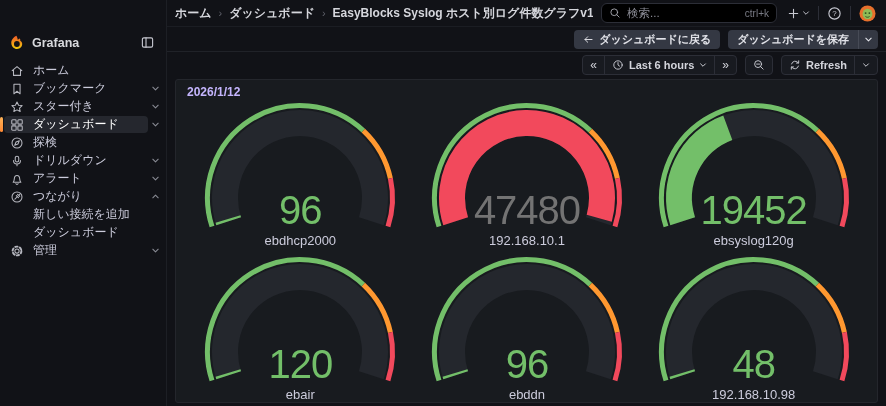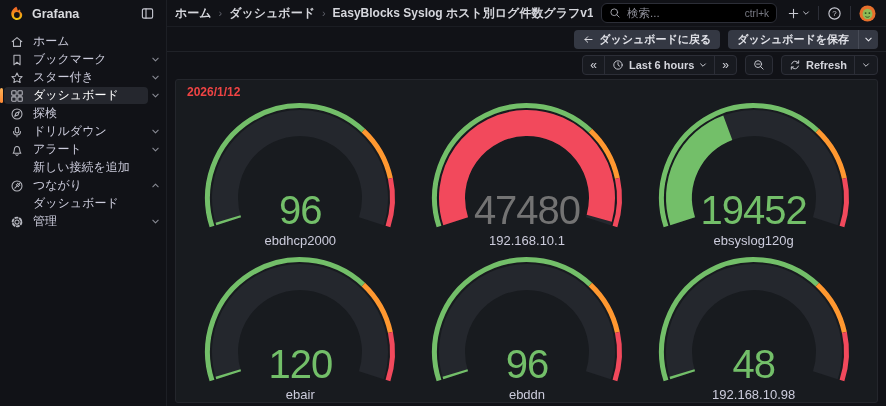--- a/index.html
+++ b/index.html
@@ -5,21 +5,21 @@
   * { box-sizing: border-box; margin: 0; padding: 0; }
   html,body { width:886px; height:406px; overflow:hidden; }
   body {
     background:#111217; color:#ccccdc;
     font-family:"Liberation Sans", sans-serif; font-size:12px;
   }
   .app { display:flex; width:886px; height:406px; }
 
   
   .sidebar { width:167px; flex:none; background:#111217; border-right:1px solid #1d1f25; display:flex; flex-direction:column; }
-  .sidebar-header { height:27px; display:flex; align-items:center; gap:8px; padding:0 10px 0 9px; }
+  .sidebar-header { height:27px; display:flex; align-items:center; gap:8px; padding:0 10px 0 9px;margin-top:29px; }
   .brand-name { flex:1; font-size:12.5px; font-weight:700; color:#d8d9dd; }
   .icon-plain { display:inline-flex; align-items:center; justify-content:center; color:#a9aab2; }
   .nav { display:flex; flex-direction:column; gap:1px; padding:6px 4px 0 4px; }
   .nav-item { position:relative; display:flex; align-items:center; height:17px; }
   .nav-item-inner { flex:1; display:flex; align-items:center; gap:9px; padding:0 6px; height:100%; border-radius:4px; color:#ccccdc; }
   .nav-item.selected .nav-item-inner { background:#25272e; color:#ffffff; }
   .nav-item.selected::before { content:""; position:absolute; left:-4px; top:1px; bottom:1px; width:3px; border-radius:2px; background:linear-gradient(#ffb357,#ff8833); }
   .nav-label { font-size:12px; white-space:nowrap; }
   .nav-item.sub .nav-item-inner { padding-left:29px; }
   .nav-chevron { width:14px; display:flex; justify-content:center; color:#888a93; }
@@ -47,21 +47,21 @@
 
   
   .canvas { flex:1; display:flex; flex-direction:column; padding:3px 8px 0 8px; background:#111217; min-height:0; }
   .timebar { display:flex; justify-content:flex-end; gap:8px; flex:none; }
   .tb-group { display:flex; background:#181a20; border:1px solid #2c2e37; border-radius:4px; overflow:hidden; }
   .tb-btn { height:18px; display:flex; align-items:center; gap:5px; padding:0 7px; font-size:11px; font-weight:700; color:#d3d4db; background:none; border:none; border-left:1px solid #2c2e37; cursor:pointer; font-family:inherit; }
   .tb-btn:first-child { border-left:none; }
   .tb-chevrons { font-size:12px; font-weight:400; }
 
   .panel { margin-top:4px; height:324px; background:#181b1f; border:1px solid #24262c; border-radius:3px; padding:5px 10px 0 11px; position:relative; overflow:hidden; }
-  .panel-title { font-size:12px; font-weight:700; color:#ef4444; height:15px; }
+  .panel-title { font-size:12px; font-weight:700; color:#c4b5fd; height:15px; }
   .gauge-grid { display:grid; grid-template-columns:repeat(3, 1fr); grid-auto-rows:150px; row-gap:4px; margin-top:1px; }
   .gauge-cell { position:relative; display:flex; justify-content:center; }
   .gauge-cell svg.gsvg { position:absolute; top:0; left:50%; transform:translateX(-50%); }
   .g-value { position:absolute; top:89px; left:0; width:100%; text-align:center; font-size:40px; font-weight:500; letter-spacing:-1px; line-height:1; }
   .g-label { position:absolute; top:132px; left:0; width:100%; text-align:center; font-size:13px; color:#ccccdc; }
 </style>
 </head>
 <body>
 
 <div class="app">
@@ -169,37 +169,37 @@
                 <path d="M3.6 11.8h8.8c-1-1.2-1.2-2.2-1.3-3.7C11 5.5 10 4 8 4S5 5.5 4.9 8.1c-.1 1.5-.3 2.5-1.3 3.7zM6.7 13.3a1.4 1.4 0 0 0 2.6 0"></path>
               </svg></span>
             <span class="nav-label">アラート</span>
           </span>
         <span class="nav-chevron">
             <svg class="s" width="9" height="9" viewBox="0 0 10 10">
               <path d="M2 3.6 5 6.6l3-3"></path>
             </svg>
           </span>
       </div>
-      <div class="nav-item sub">
-        <span class="nav-item-inner">
-            <span class="nav-label">新しい接続を追加</span>
-          </span>
-      </div>
       <div class="nav-item">
         <span class="nav-item-inner">
             <span class="nav-icon"><svg class="s" width="14" height="14" viewBox="0 0 16 16">
                 <circle cx="8" cy="8" r="5.7"></circle>
                 <path d="M5.6 10.4 8 8M8.6 4.9l2.5 2.5M7.2 6.3l2.5 2.5M9.9 6.1l1.2-1.2"></path>
               </svg></span>
             <span class="nav-label">つながり</span>
           </span>
         <span class="nav-chevron">
             <svg class="s" width="9" height="9" viewBox="0 0 10 10">
               <path d="M2 6.4 5 3.4l3 3"></path>
             </svg>
+          </span>
+      </div>
+      <div class="nav-item sub">
+        <span class="nav-item-inner">
+            <span class="nav-label">新しい接続を追加</span>
           </span>
       </div>
       <div class="nav-item sub">
         <span class="nav-item-inner">
             <span class="nav-label">ダッシュボード</span>
           </span>
       </div>
       <div class="nav-item">
         <span class="nav-item-inner">
             <span class="nav-icon"><svg class="s" width="14" height="14" viewBox="0 0 16 16">

